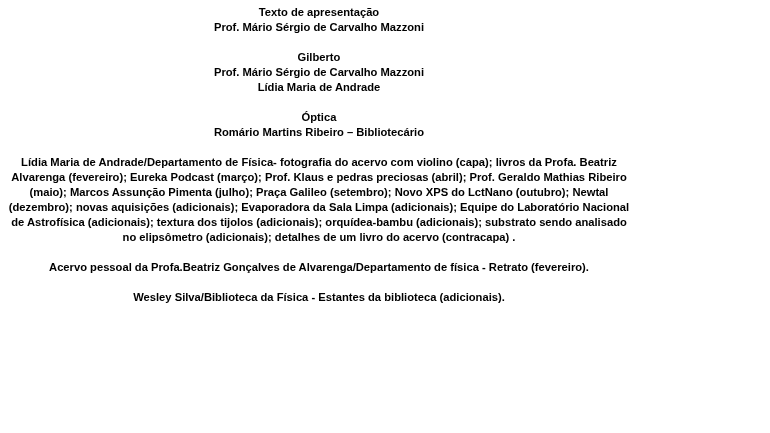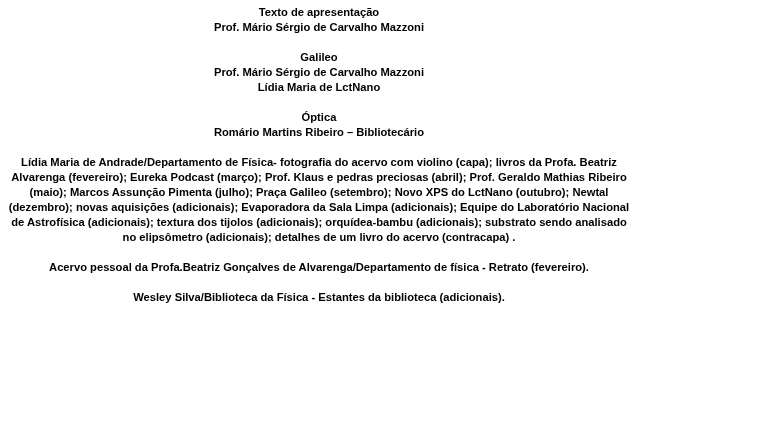--- a/index.html
+++ b/index.html
@@ -39,23 +39,23 @@
 <body>
 
 <div class="page">
 
   <section class="sec">
     <div class="line">Texto de apresentação</div>
     <div class="line">Prof. Mário Sérgio de Carvalho Mazzoni</div>
   </section>
 
   <section class="sec">
-    <div class="line">Galileo</div>
+    <div class="line">Gilberto</div>
     <div class="line">Prof. Mário Sérgio de Carvalho Mazzoni</div>
-    <div class="line">Lídia Maria de LctNano</div>
+    <div class="line">Lídia Maria de Andrade</div>
   </section>
 
   <section class="sec">
     <div class="line">Óptica</div>
     <div class="line">Romário Martins Ribeiro – Bibliotecário</div>
   </section>
 
   <section class="sec">
     <div class="line">Lídia Maria de Andrade/Departamento de Física- fotografia do acervo com violino (capa); livros da Profa. Beatriz Alvarenga (fevereiro); Eureka Podcast (março); Prof. Klaus e pedras preciosas (abril); Prof. Geraldo Mathias Ribeiro (maio); Marcos Assunção Pimenta (julho); Praça Galileo (setembro); Novo XPS do LctNano (outubro); Newtal (dezembro); novas aquisições (adicionais); Evaporadora da Sala Limpa (adicionais); Equipe do Laboratório Nacional de Astrofísica (adicionais); textura dos tijolos (adicionais); orquídea-bambu (adicionais); substrato sendo analisado no elipsômetro (adicionais); detalhes de um livro do acervo (contracapa) .</div>
   </section>

